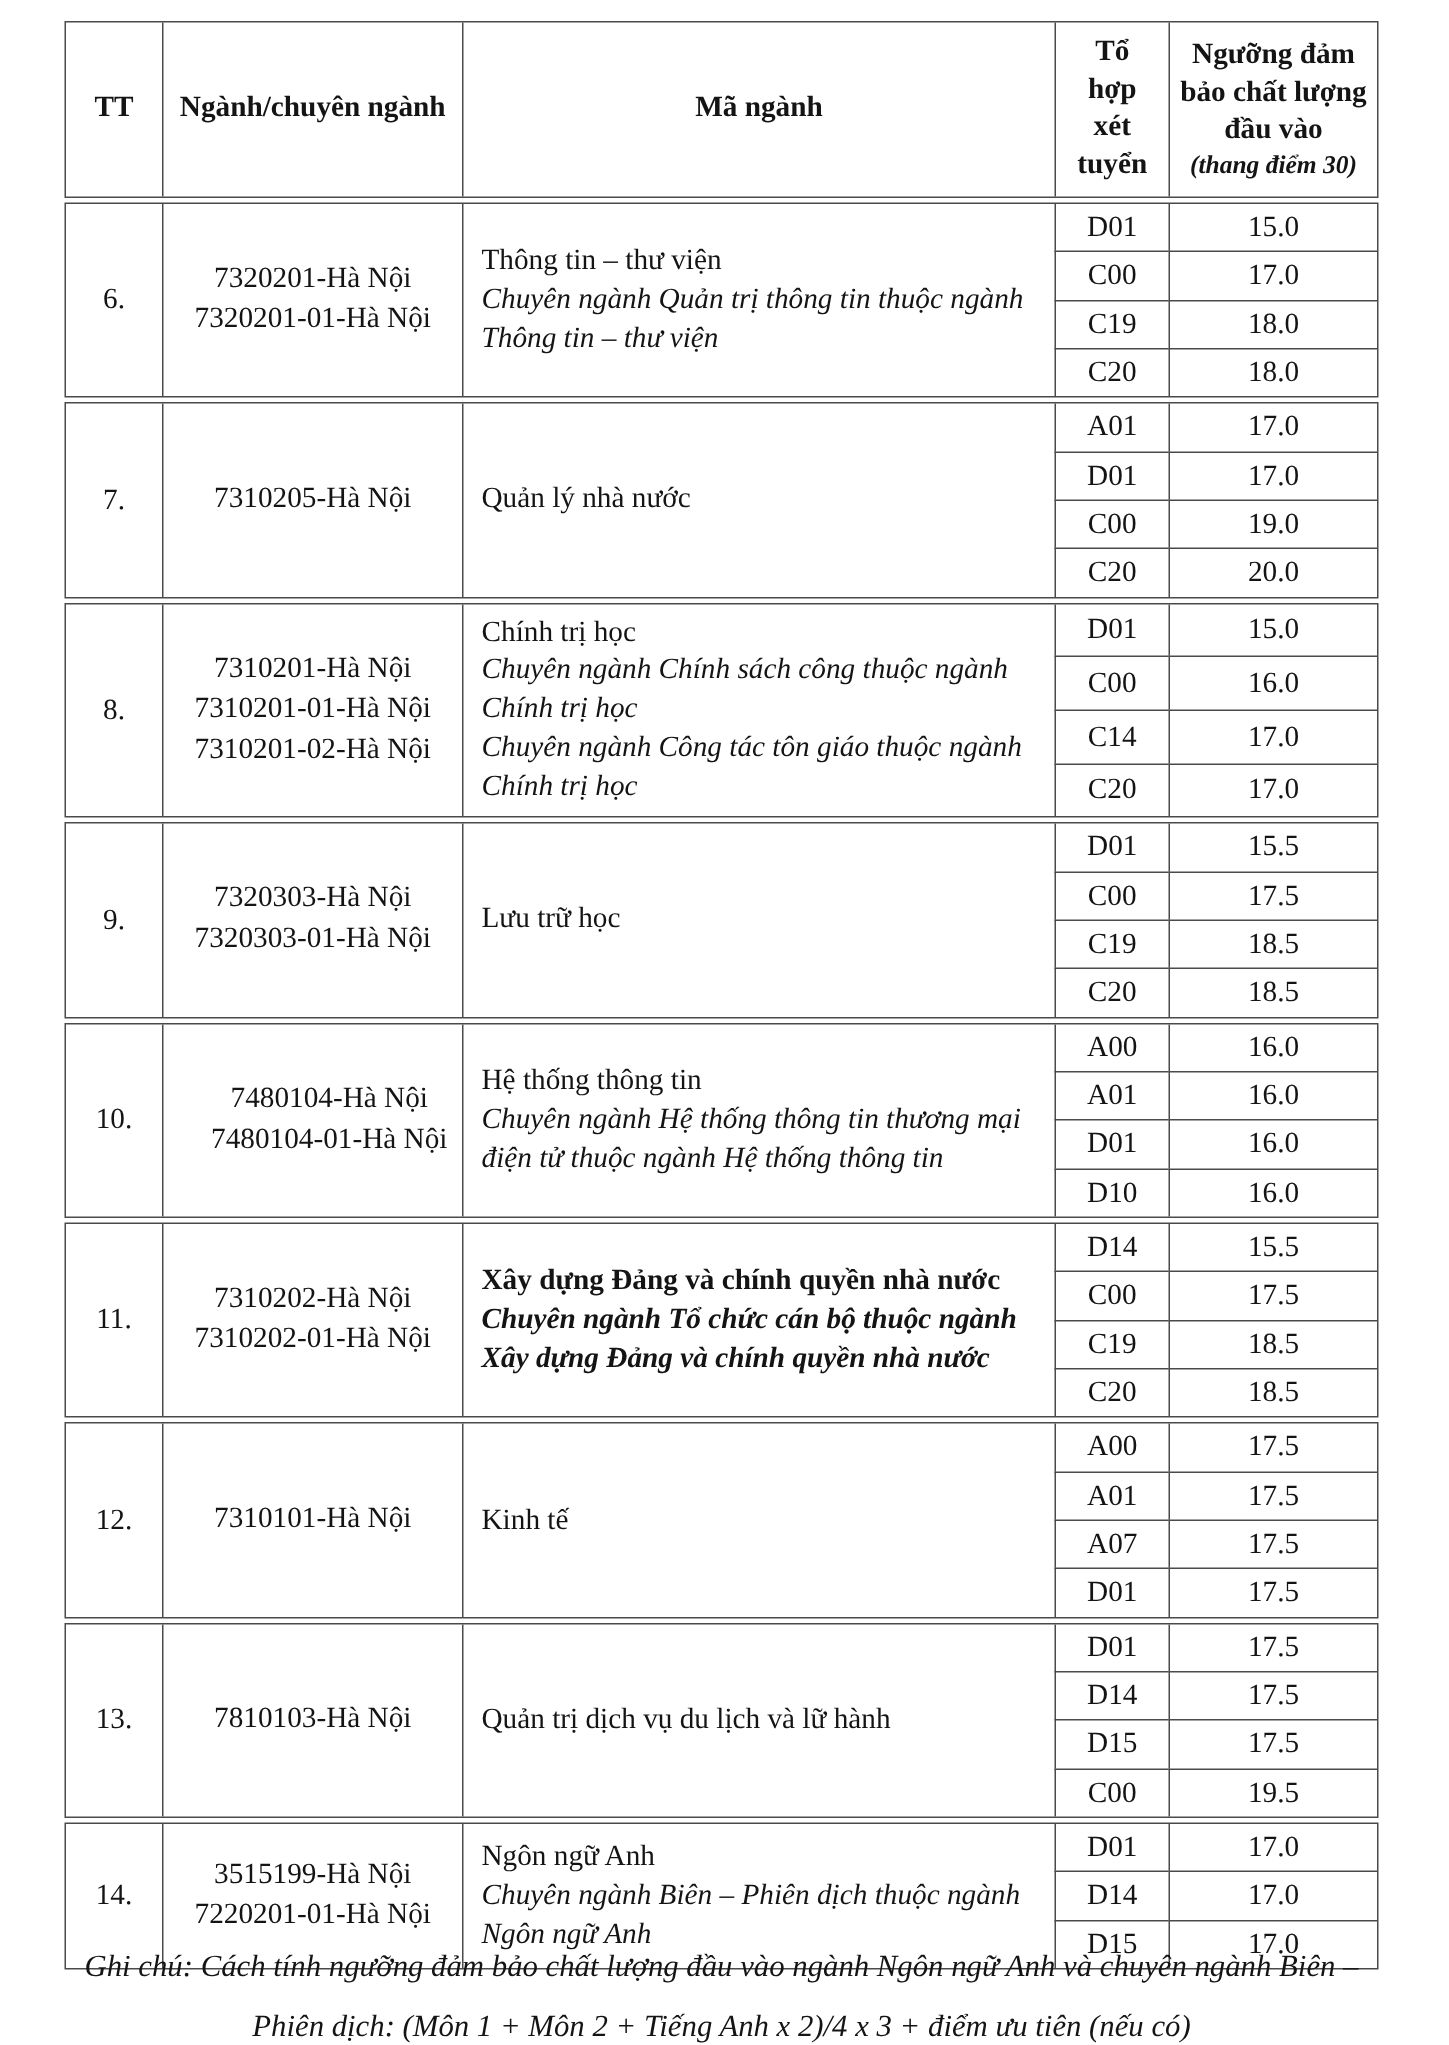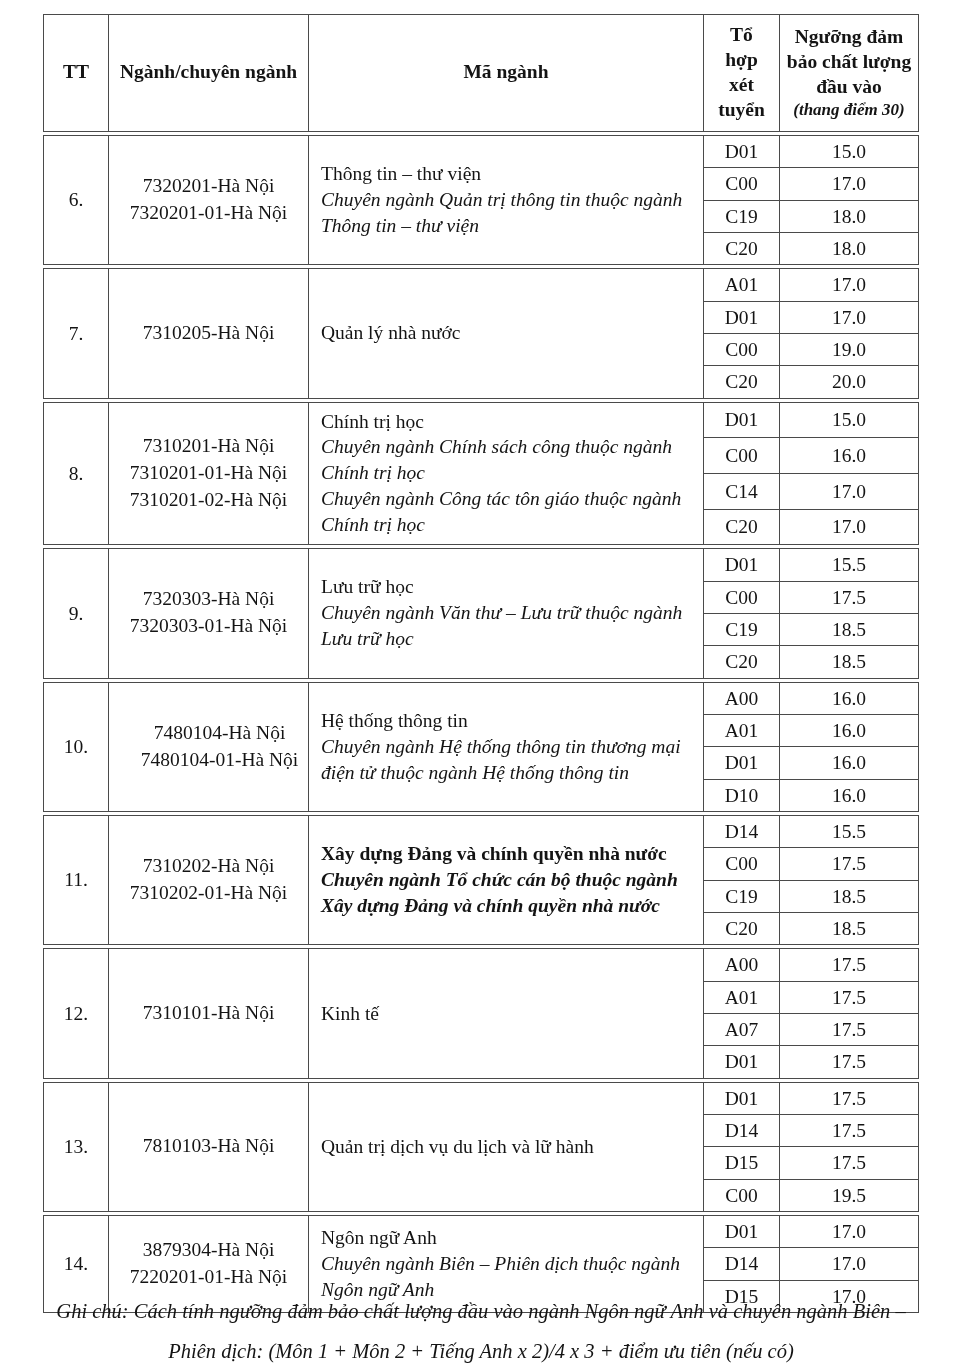--- a/index.html
+++ b/index.html
@@ -158,21 +158,20 @@
           <div class="cell bl c-score bt" style="grid-area: 4 / 5;">17.0</div>
         </div>
         <div class="block rowblock" style="grid-template-rows: repeat(4, minmax(30.5px, auto));">
           <div class="cell c-tt" style="grid-row: 1 / span 4;">9.</div>
           <div class="cell bl c-code" style="grid-row: 1 / span 4;">
             <div class="code-line">7320303-Hà Nội</div>
             <div class="code-line">7320303-01-Hà Nội</div>
           </div>
           <div class="cell bl c-name" style="grid-row: 1 / span 4;">
             <div class="major">Lưu trữ học</div>
-            <div class="spec">Chuyên ngành Văn thư – Lưu trữ thuộc ngành Lưu trữ học</div>
           </div>
           <div class="cell bl c-combo" style="grid-area: 1 / 4;">D01</div>
           <div class="cell bl c-score" style="grid-area: 1 / 5;">15.5</div>
           <div class="cell bl c-combo bt" style="grid-area: 2 / 4;">C00</div>
           <div class="cell bl c-score bt" style="grid-area: 2 / 5;">17.5</div>
           <div class="cell bl c-combo bt" style="grid-area: 3 / 4;">C19</div>
           <div class="cell bl c-score bt" style="grid-area: 3 / 5;">18.5</div>
           <div class="cell bl c-combo bt" style="grid-area: 4 / 4;">C20</div>
           <div class="cell bl c-score bt" style="grid-area: 4 / 5;">18.5</div>
         </div>
@@ -244,21 +243,21 @@
           <div class="cell bl c-combo bt" style="grid-area: 2 / 4;">D14</div>
           <div class="cell bl c-score bt" style="grid-area: 2 / 5;">17.5</div>
           <div class="cell bl c-combo bt" style="grid-area: 3 / 4;">D15</div>
           <div class="cell bl c-score bt" style="grid-area: 3 / 5;">17.5</div>
           <div class="cell bl c-combo bt" style="grid-area: 4 / 4;">C00</div>
           <div class="cell bl c-score bt" style="grid-area: 4 / 5;">19.5</div>
         </div>
         <div class="block rowblock" style="grid-template-rows: repeat(3, minmax(30.5px, auto));">
           <div class="cell c-tt" style="grid-row: 1 / span 3;">14.</div>
           <div class="cell bl c-code" style="grid-row: 1 / span 3;">
-            <div class="code-line">3879304-Hà Nội</div>
+            <div class="code-line">3515199-Hà Nội</div>
             <div class="code-line">7220201-01-Hà Nội</div>
           </div>
           <div class="cell bl c-name" style="grid-row: 1 / span 3;">
             <div class="major">Ngôn ngữ Anh</div>
             <div class="spec">Chuyên ngành Biên – Phiên dịch thuộc ngành Ngôn ngữ Anh</div>
           </div>
           <div class="cell bl c-combo" style="grid-area: 1 / 4;">D01</div>
           <div class="cell bl c-score" style="grid-area: 1 / 5;">17.0</div>
           <div class="cell bl c-combo bt" style="grid-area: 2 / 4;">D14</div>
           <div class="cell bl c-score bt" style="grid-area: 2 / 5;">17.0</div>

